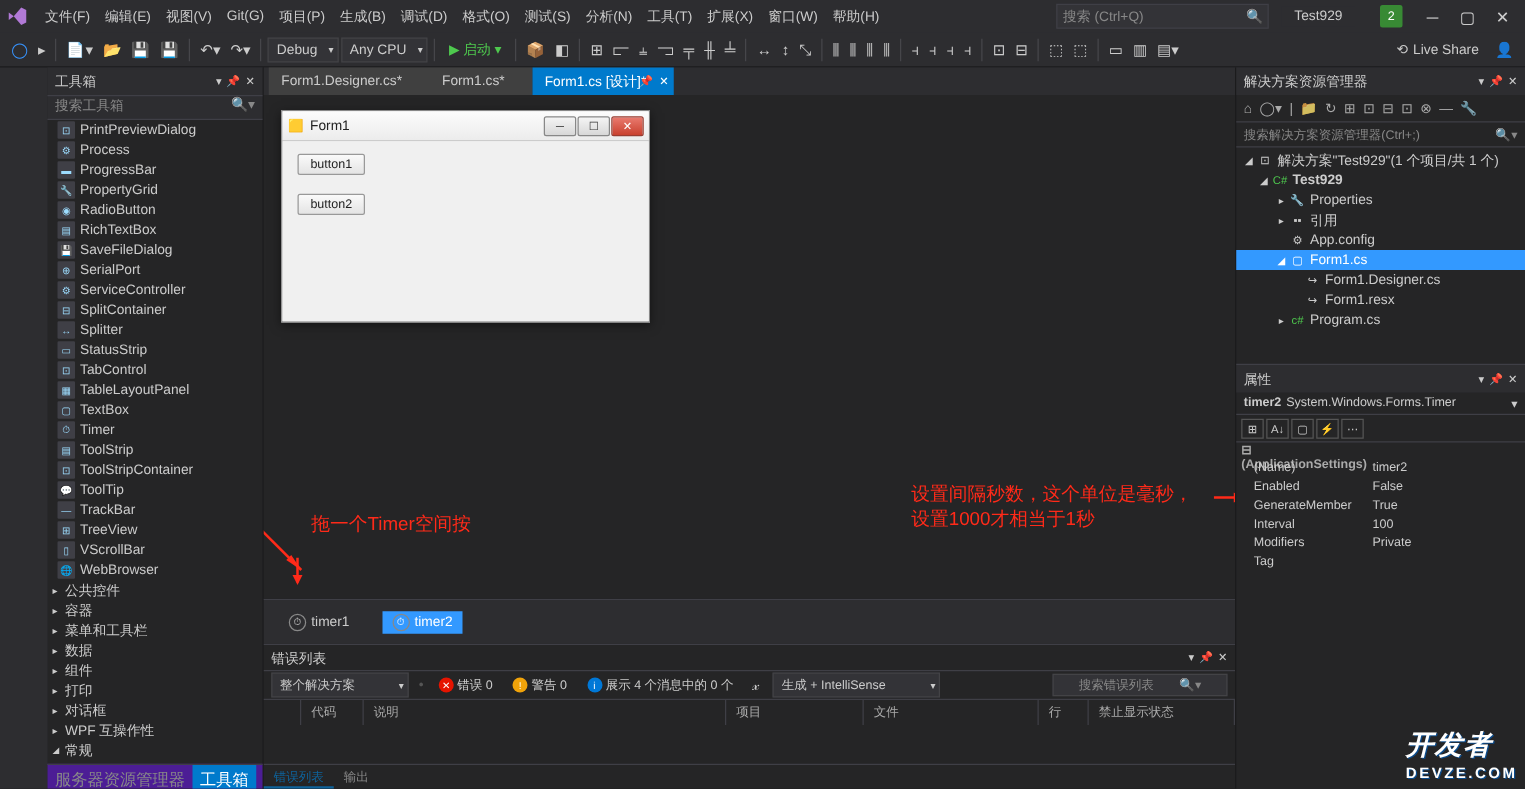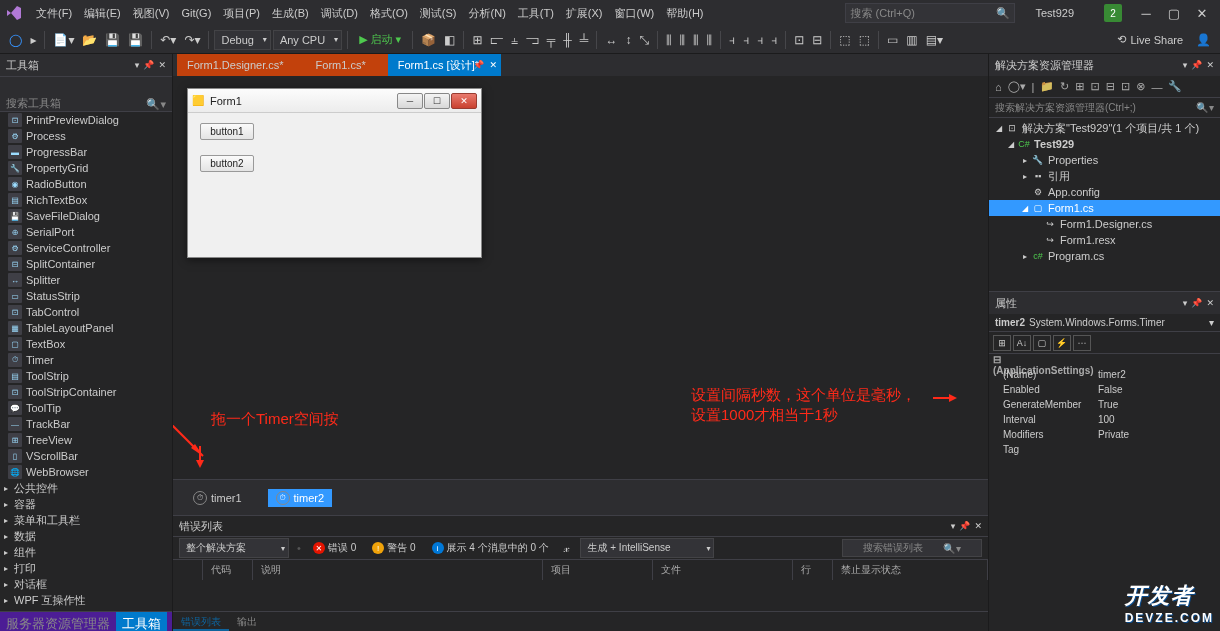--- a/index.html
+++ b/index.html
@@ -19,42 +19,42 @@
 
 .toolbar { height: 28px; background: #2d2d30; border-bottom: 1px solid #1b1b1c; display: flex; align-items: center; padding: 0 6px; gap: 2px; }
 .tb-btn { padding: 2px 3px; display: flex; align-items: center; justify-content: center; color: #ccc; cursor: pointer; font-size: 12px; }
 .tb-sep { width: 1px; height: 18px; background: #46464a; margin: 0 3px; }
 .tb-combo { height: 20px; background: #333337; border: 1px solid #434346; padding: 0 16px 0 6px; display: flex; align-items: center; position: relative; color: #ccc; }
 .tb-combo::after { content: "▾"; position: absolute; right: 3px; font-size: 8px; }
 .tb-start { color: #4ec94e; display: flex; align-items: center; gap: 3px; padding: 2px 6px; }
 .tb-live { margin-left: auto; padding: 2px 8px; display: flex; align-items: center; gap: 4px; }
 
 
-.main { display: flex; height: 577px; }
+.main { display: flex; height: 577px; margin-left: 38px; }
 
 
 .toolbox { width: 173px; background: #252526; border-right: 1px solid #1b1b1c; display: flex; flex-direction: column; }
 .panel-header { height: 22px; background: #2d2d30; display: flex; align-items: center; padding: 0 6px; font-size: 11px; }
 .panel-header .ph-btns { margin-left: auto; display: flex; gap: 4px; font-size: 9px; }
-.search-row { height: 36px; background: #2d2d30; border-top: 1px solid #3f3f46; border-bottom: 1px solid #3f3f46; display: flex; align-items: flex-end; padding: 0 6px; color: #888; }
+.search-row { height: 20px; background: #2d2d30; border-top: 1px solid #3f3f46; border-bottom: 1px solid #3f3f46; display: flex; align-items: flex-start; padding: 0 6px; color: #888; }
 .search-row .si { margin-left: auto; }
 .tb-list { flex: 1; overflow: auto; }
 .tb-item { height: 16px; display: flex; align-items: center; padding-left: 26px; position: relative; cursor: pointer; }
 .tb-item .ic { position: absolute; left: 8px; width: 14px; height: 14px; background: #3f3f46; font-size: 8px; display: flex; align-items: center; justify-content: center; color: #9cdcfe; border-radius: 1px; }
 .tb-cat { height: 16px; display: flex; align-items: center; padding-left: 4px; cursor: pointer; }
 .tb-cat::before { content: "▸"; width: 10px; font-size: 8px; }
 .tb-cat.open::before { content: "◢"; font-size: 7px; }
 .bottom-tabs { height: 20px; background: #4c1d95; display: flex; font-size: 13px; border-top: 1px solid #3f3f46; }
 .bt-tab { padding: 3px 6px; color: #888; cursor: pointer; }
 .bt-tab.active { background: #007acc; color: #fff; }
 
 
 .center { flex: 1; display: flex; flex-direction: column; background: #1e1e1e; }
 .doc-tabs { height: 22px; background: #2d2d30; display: flex; align-items: flex-end; padding-left: 4px; }
-.doc-tab { height: 22px; padding: 0 22px 0 10px; display: flex; align-items: center; position: relative; color: #ccc; cursor: pointer; background: #c2410c; }
+.doc-tab { height: 22px; padding: 0 22px 0 10px; display: flex; align-items: center; position: relative; color: #ccc; cursor: pointer; background: #404040; }
 .doc-tab.active { background: #007acc; color: #fff; }
 .doc-tab .cls { position: absolute; right: 4px; font-size: 9px; }
 .doc-tab .pin { position: absolute; right: 16px; font-size: 9px; }
 .designer { flex: 1; background: #252526; position: relative; overflow: hidden; }
 
 
 .form-win { position: absolute; left: 14px; top: 12px; width: 295px; height: 170px; background: #eee; border: 1px solid #888; box-shadow: 0 2px 8px rgba(0,0,0,0.5); }
 .form-titlebar { height: 24px; background: linear-gradient(#fcfcfc,#ececec); display: flex; align-items: center; padding: 0 4px; border-bottom: 1px solid #ccc; }
 .form-titlebar .fic { width: 14px; height: 14px; margin-right: 4px; font-size: 10px; display:flex;align-items:center;justify-content:center; }
 .form-titlebar .ftxt { color: #222; font-size: 11px; }

